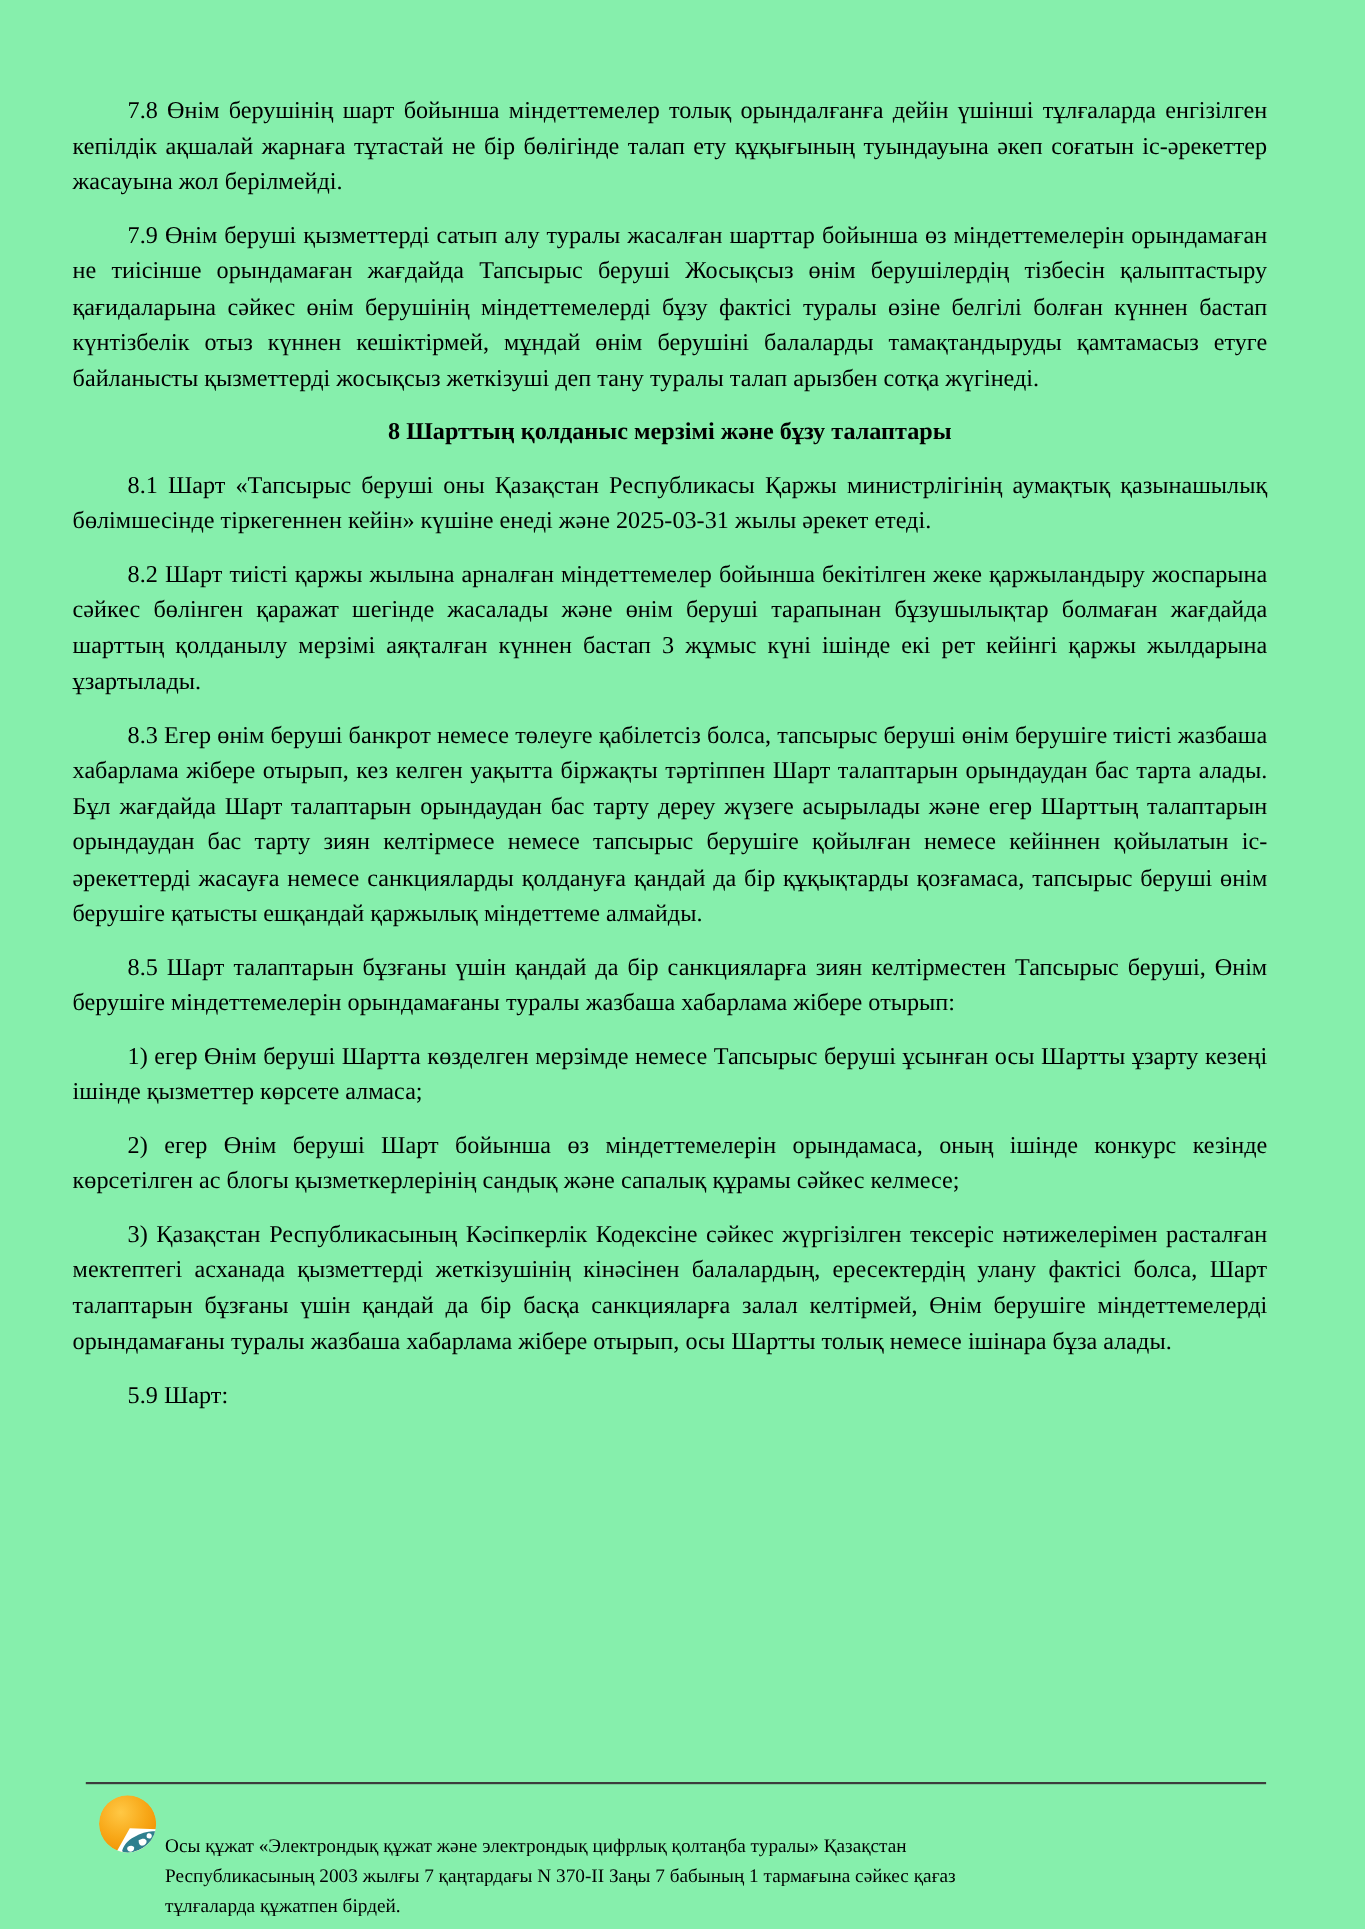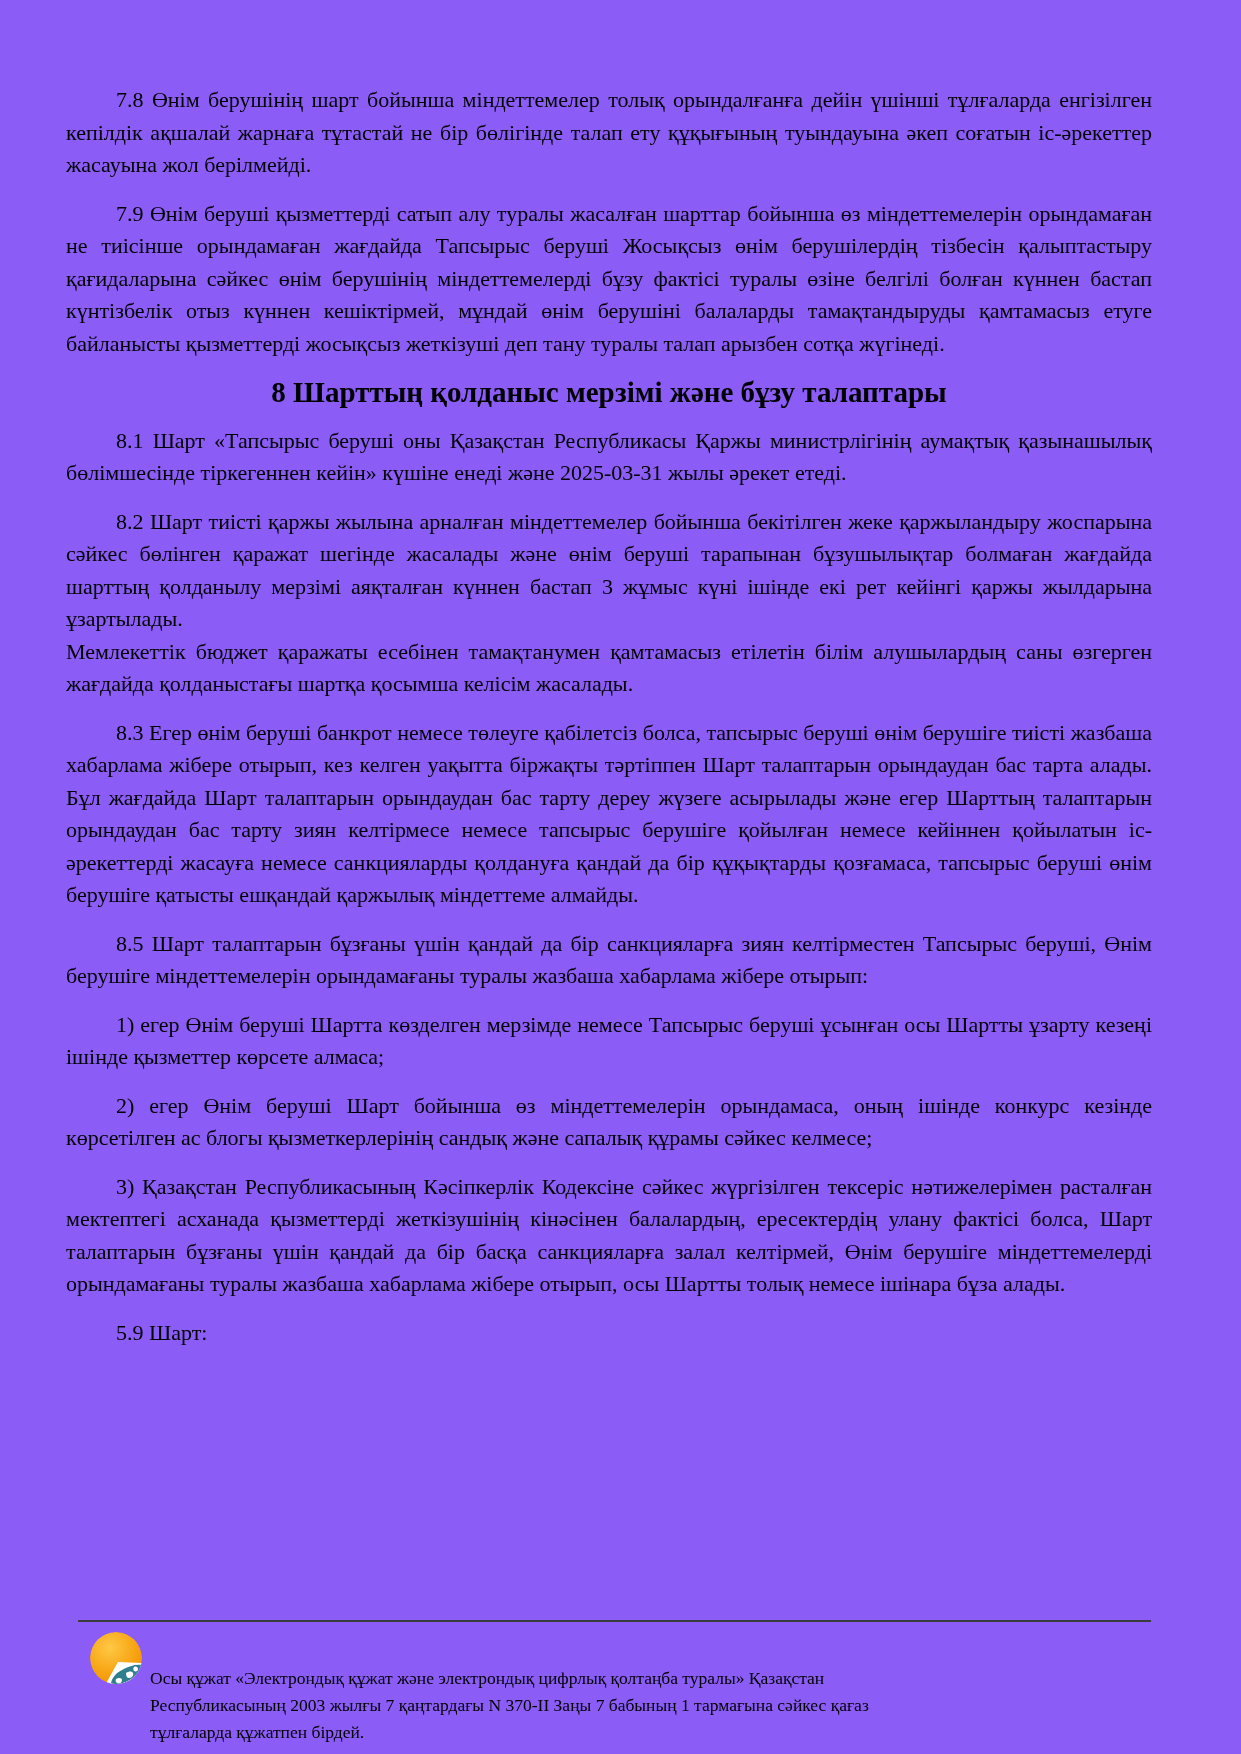--- a/index.html
+++ b/index.html
@@ -1,20 +1,20 @@
 <!DOCTYPE html>
 <html><head>
 <meta charset="utf-8">
 <style>
   html, body { margin: 0; padding: 0; background: #ffffff; }
   .page {
     position: relative;
     width: 1241px;
     height: 1754px;
-    background: #8b5cf6;
+    background: #86efac;
     font-family: "Liberation Serif", "DejaVu Serif", serif;
     color: #000000;
     overflow: hidden;
   }
   .content {
     position: absolute;
     left: 66px;
     top: 84px;
     width: 1086px;
     font-size: 22px;
@@ -25,21 +25,21 @@
     text-indent: 50px;
     margin: 16px 0 0 0;
   }
   .para.first { margin-top: 0; }
   .para.cont { text-indent: 0; margin-top: 0; }
   .heading {
     font-weight: bold;
     text-align: center;
     text-indent: 0;
     margin: 16px 0;
-    font-size: 29px;
+    font-size: 22px;
     line-height: 32.5px;
   }
   .footer-line {
     position: absolute;
     left: 78px;
     top: 1620px;
     width: 1073px;
     height: 2px;
     background: #3c3c3c;
   }
@@ -65,21 +65,20 @@
 <body>
 
 <div class="page">
 
   <div class="content">
     <p class="para first">7.8 Өнім берушінің шарт бойынша міндеттемелер толық орындалғанға дейін үшінші тұлғаларда енгізілген кепілдік ақшалай жарнаға тұтастай не бір бөлігінде талап ету құқығының туындауына әкеп соғатын іс-әрекеттер жасауына жол берілмейді.</p>
     <p class="para">7.9 Өнім беруші қызметтерді сатып алу туралы жасалған шарттар бойынша өз міндеттемелерін орындамаған не тиісінше орындамаған жағдайда Тапсырыс беруші Жосықсыз өнім берушілердің тізбесін қалыптастыру қағидаларына сәйкес өнім берушінің міндеттемелерді бұзу фактісі туралы өзіне белгілі болған күннен бастап күнтізбелік отыз күннен кешіктірмей, мұндай өнім берушіні балаларды тамақтандыруды қамтамасыз етуге байланысты қызметтерді жосықсыз жеткізуші деп тану туралы талап арызбен сотқа жүгінеді.</p>
     <p class="heading">8 Шарттың қолданыс мерзімі және бұзу талаптары</p>
     <p class="para">8.1 Шарт «Тапсырыс беруші оны Қазақстан Республикасы Қаржы министрлігінің аумақтық қазынашылық бөлімшесінде тіркегеннен кейін» күшіне енеді және 2025-03-31 жылы әрекет етеді.</p>
     <p class="para">8.2 Шарт тиісті қаржы жылына арналған міндеттемелер бойынша бекітілген жеке қаржыландыру жоспарына сәйкес бөлінген қаражат шегінде жасалады және өнім беруші тарапынан бұзушылықтар болмаған жағдайда шарттың қолданылу мерзімі аяқталған күннен бастап 3 жұмыс күні ішінде екі рет кейінгі қаржы жылдарына ұзартылады.</p>
-    <p class="para cont">Мемлекеттік бюджет қаражаты есебінен тамақтанумен қамтамасыз етілетін білім алушылардың саны өзгерген жағдайда қолданыстағы шартқа қосымша келісім жасалады.</p>
     <p class="para">8.3 Егер өнім беруші банкрот немесе төлеуге қабілетсіз болса, тапсырыс беруші өнім берушіге тиісті жазбаша хабарлама жібере отырып, кез келген уақытта біржақты тәртіппен Шарт талаптарын орындаудан бас тарта алады. Бұл жағдайда Шарт талаптарын орындаудан бас тарту дереу жүзеге асырылады және егер Шарттың талаптарын орындаудан бас тарту зиян келтірмесе немесе тапсырыс берушіге қойылған немесе кейіннен қойылатын іс-әрекеттерді жасауға немесе санкцияларды қолдануға қандай да бір құқықтарды қозғамаса, тапсырыс беруші өнім берушіге қатысты ешқандай қаржылық міндеттеме алмайды.</p>
     <p class="para">8.5 Шарт талаптарын бұзғаны үшін қандай да бір санкцияларға зиян келтірместен Тапсырыс беруші, Өнім берушіге міндеттемелерін орындамағаны туралы жазбаша хабарлама жібере отырып:</p>
     <p class="para">1) егер Өнім беруші Шартта көзделген мерзімде немесе Тапсырыс беруші ұсынған осы Шартты ұзарту кезеңі ішінде қызметтер көрсете алмаса;</p>
     <p class="para">2) егер Өнім беруші Шарт бойынша өз міндеттемелерін орындамаса, оның ішінде конкурс кезінде көрсетілген ас блогы қызметкерлерінің сандық және сапалық құрамы сәйкес келмесе;</p>
     <p class="para">3) Қазақстан Республикасының Кәсіпкерлік Кодексіне сәйкес жүргізілген тексеріс нәтижелерімен расталған мектептегі асханада қызметтерді жеткізушінің кінәсінен балалардың, ересектердің улану фактісі болса, Шарт талаптарын бұзғаны үшін қандай да бір басқа санкцияларға залал келтірмей, Өнім берушіге міндеттемелерді орындамағаны туралы жазбаша хабарлама жібере отырып, осы Шартты толық немесе ішінара бұза алады.</p>
     <p class="para">5.9 Шарт:</p>
   </div>
 
   <div class="footer-line"></div>
 

